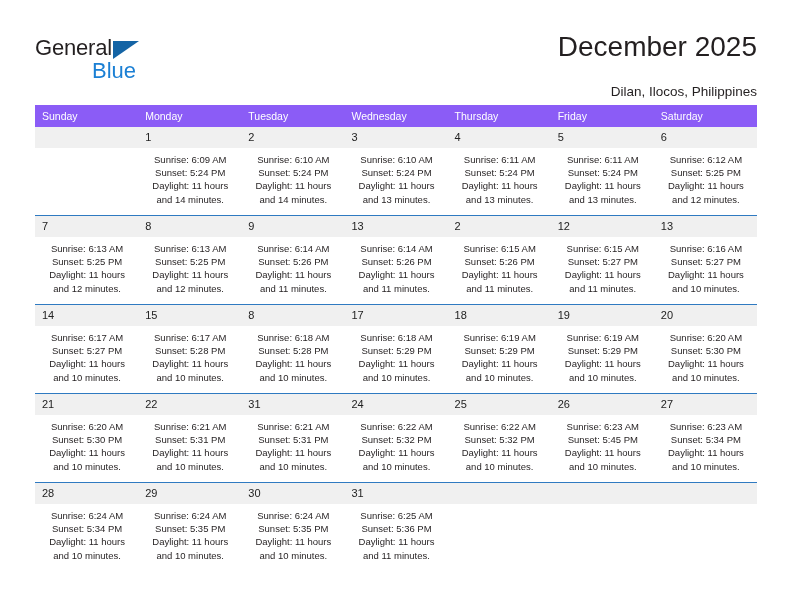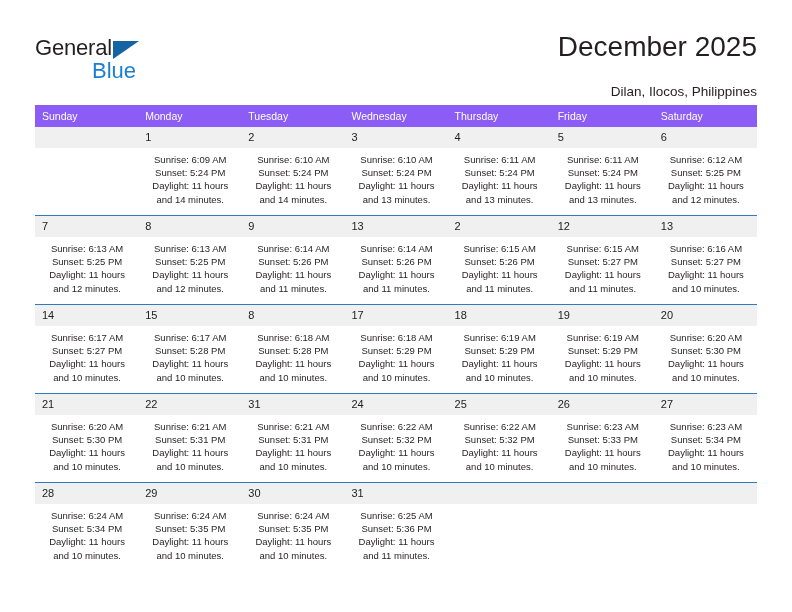--- a/index.html
+++ b/index.html
@@ -408,21 +408,21 @@
               <div>Sunrise: 6:22 AM</div>
               <div>Sunset: 5:32 PM</div>
               <div>Daylight: 11 hours</div>
               <div>and 10 minutes.</div>
             </div>
           </td>
           <td>
             <div class="daynum">26</div>
             <div class="details">
               <div>Sunrise: 6:23 AM</div>
-              <div>Sunset: 5:33 PM</div>
+              <div>Sunset: 5:45 PM</div>
               <div>Daylight: 11 hours</div>
               <div>and 10 minutes.</div>
             </div>
           </td>
           <td>
             <div class="daynum">27</div>
             <div class="details">
               <div>Sunrise: 6:23 AM</div>
               <div>Sunset: 5:34 PM</div>
               <div>Daylight: 11 hours</div>

